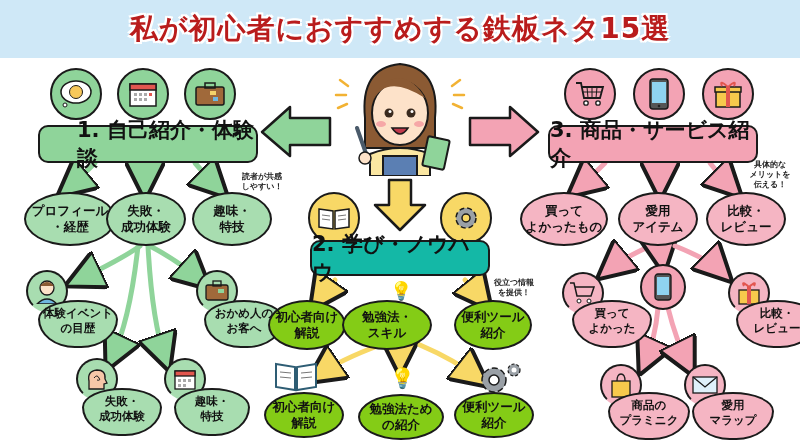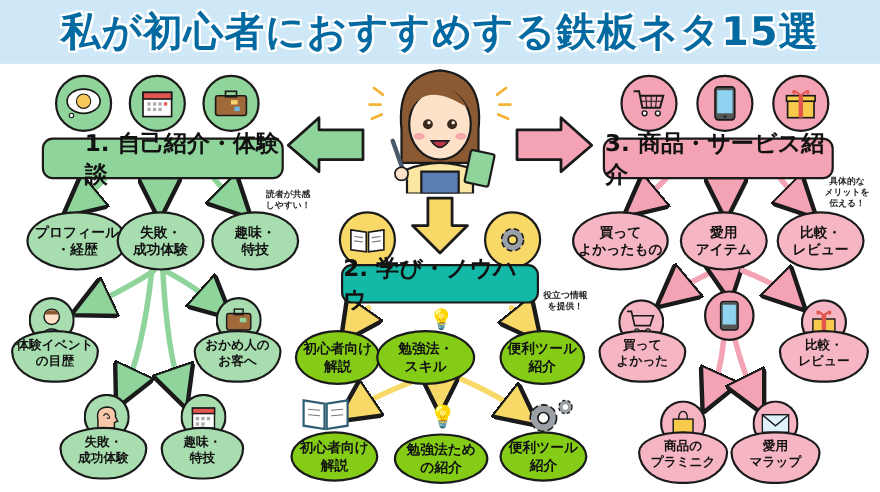--- a/index.html
+++ b/index.html
@@ -5,21 +5,21 @@
   * { box-sizing: border-box; margin: 0; padding: 0; }
   html, body { width: 800px; height: 447px; overflow: hidden; background: #ffffff; }
   body { position: relative; font-family: "DejaVu Sans", sans-serif; color: #1a1a1a; }
 
   .title-bar {
     position: absolute; left: 0; top: 0; width: 800px; height: 58px;
     background: #cfe8f7;
     display: flex; align-items: center; justify-content: center;
   }
   .title-text {
-    font-weight: bold; font-size: 36px; color: #0369a1;
+    font-weight: bold; font-size: 28px; color: #b91c1c;
     letter-spacing: 1px;
     text-shadow: -2px -2px 0 #fff, 2px -2px 0 #fff, -2px 2px 0 #fff, 2px 2px 0 #fff, 0 2px 0 #fff, 0 -2px 0 #fff;
   }
 
   svg.wires { position: absolute; left: 0; top: 0; width: 800px; height: 447px; }
 
   .circle-icon {
     position: absolute; width: 52px; height: 52px; border-radius: 50%;
     border: 2.5px solid #1a1a1a;
     display: flex; align-items: center; justify-content: center;
@@ -45,20 +45,21 @@
   .oval.green { background: #a8ddb0; }
   .oval.yellow { background: #84cc16; }
   .oval.pink { background: #f5b5c3; }
 
   .bubble {
     position: absolute; border: 2.5px solid #1a1a1a;
     border-radius: 50% 50% 46% 46% / 40% 40% 60% 60%;
     display: flex; align-items: flex-end; justify-content: center; text-align: center;
     font-weight: bold; font-size: 11.5px; line-height: 1.3; white-space: pre-line; color: #111;
     padding-bottom: 10px;
+    margin-left: 28px;
   }
   .bubble.green { background: #a8ddb0; }
   .bubble.pink { background: #f5b5c3; }
   .bubble-head {
     position: absolute; width: 42px; height: 42px; border-radius: 50%;
     border: 2.5px solid #1a1a1a; border-bottom-color: transparent;
     display: flex; align-items: center; justify-content: center; font-size: 22px;
   }
   .bubble-head.green { background: #a8ddb0; }
   .bubble-head.pink { background: #f5b5c3; }
@@ -260,21 +261,21 @@
       </svg>
   </div>
   <div class="circle-icon yellow" style="left:440px;top:192px;">
     <svg width="32" height="32" viewBox="0 0 32 32">
         <circle cx="16" cy="16" r="10" fill="#9aa0a6" stroke="#1a1a1a" stroke-width="1.5" stroke-dasharray="5 3"></circle>
         <circle cx="16" cy="16" r="8" fill="#9aa0a6"></circle>
         <circle cx="16" cy="16" r="4" fill="#f8d866" stroke="#1a1a1a" stroke-width="1.5"></circle>
       </svg>
   </div>
   <div class="header-box yellow" style="left:310px;top:240px;width:180px;height:36px;">2. 学び・ノウハウ</div>
-  <div class="note" style="left:490px;top:264px;width:48px;">役立つ情報
+  <div class="note" style="left:490px;top:278px;width:48px;">役立つ情報
 を提供！</div>
 
   <div class="oval yellow" style="left:268px;top:300px;width:78px;height:50px;">初心者向け
 解説</div>
   <div class="free-icon" style="left:390px;top:282px;font-size:18px;">💡</div>
   <div class="oval yellow" style="left:342px;top:300px;width:90px;height:50px;">勉強法・
 スキル</div>
   <div class="oval yellow" style="left:454px;top:300px;width:78px;height:50px;">便利ツール
 紹介</div>
 

